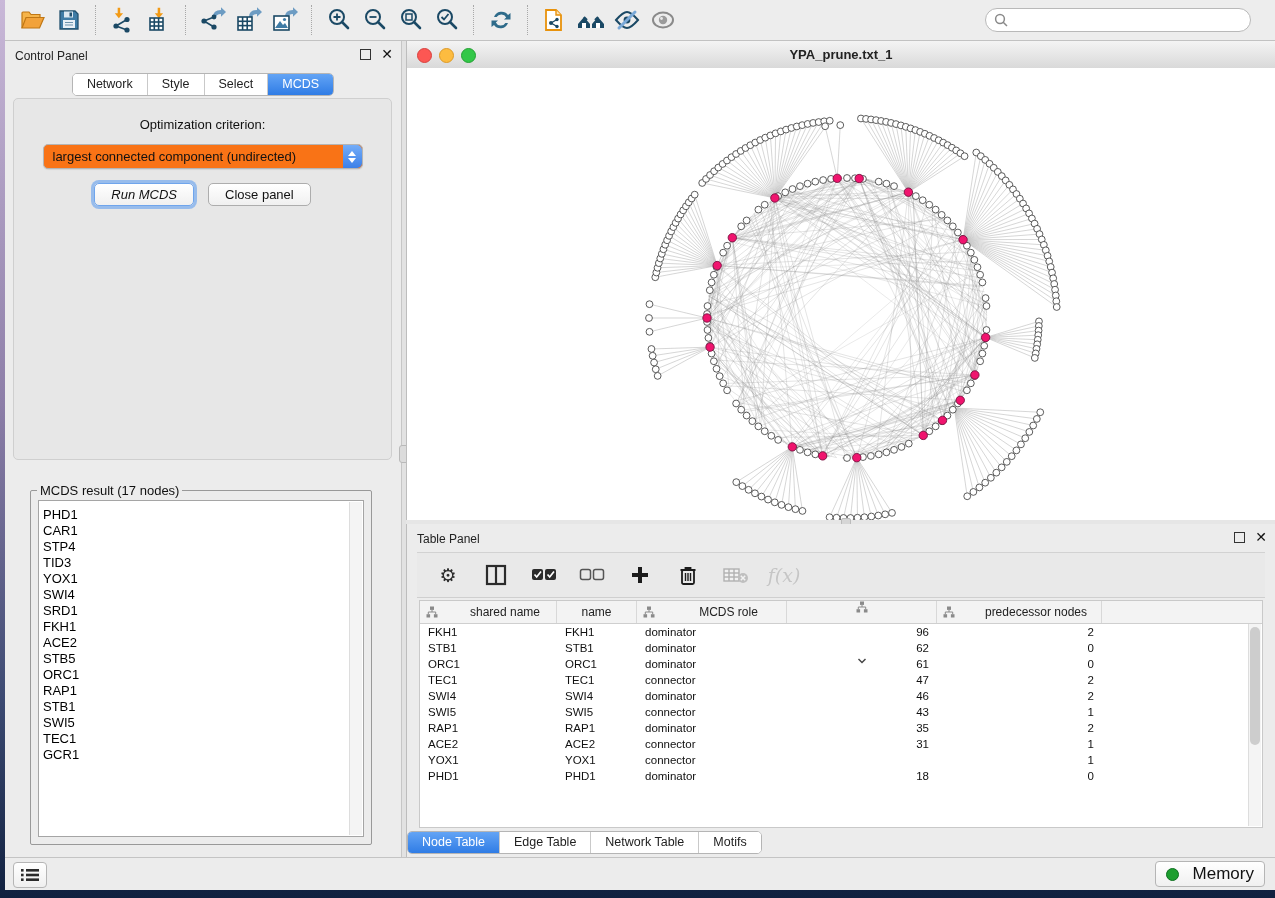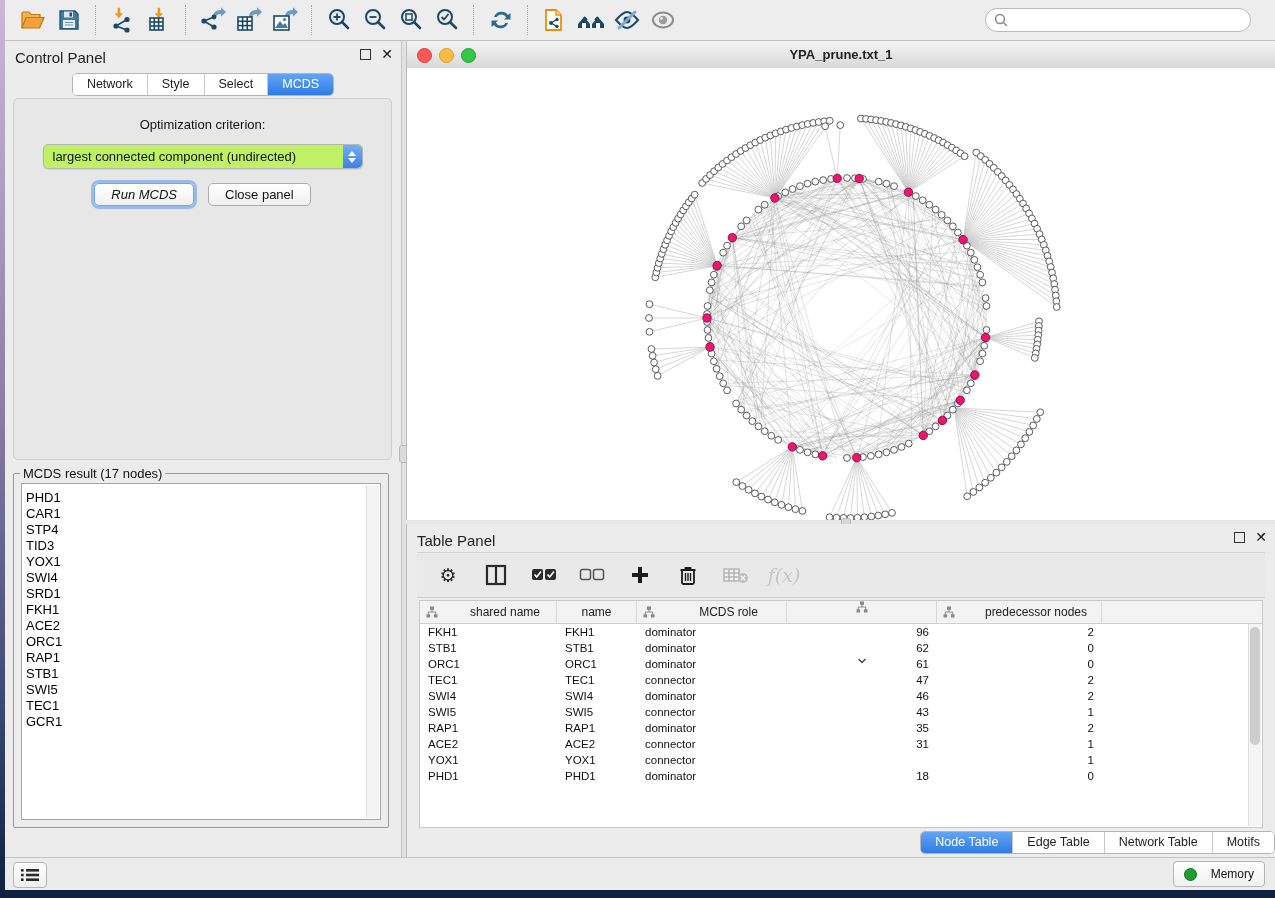--- a/index.html
+++ b/index.html
@@ -13,46 +13,46 @@
   
   .toolbar{position:absolute;left:0;top:0;right:0;height:41px;background:#ededed;
     border-bottom:1px solid #c2c2c2;display:flex;align-items:center;padding:0 10px;box-sizing:border-box;}
   .tbtn{width:36px;height:32px;display:flex;align-items:center;justify-content:center;cursor:pointer;border-radius:4px;}
   .tsep{width:1px;height:30px;border-left:1px dotted #a8a8a8;margin:0 8px;}
   .searchbox{margin-left:auto;margin-right:14px;width:266px;height:24px;background:#fff;
     border:1px solid #b9b9b9;border-radius:12px;display:flex;align-items:center;padding:0 8px;box-sizing:border-box;}
   .searchbox input{border:none;outline:none;flex:1;font-size:12px;background:transparent;margin-left:6px;}
   
   .cpanel{position:absolute;left:0;top:41px;width:396px;bottom:32px;background:#ececec;}
-  .panel-title{position:absolute;left:10px;top:8px;font-size:15px;color:#222;}
+  .panel-title{position:absolute;left:10px;top:8px;font-size:12px;color:#222;}
   .win-ctrl{position:absolute;right:8px;top:8px;display:flex;gap:10px;align-items:center;}
   .float-ico{width:9px;height:9px;border:1.6px solid #333;display:inline-block;}
   .close-ico{font-weight:bold;font-size:14px;color:#111;line-height:9px;}
   .cp-tabs{position:absolute;left:0;right:0;top:32px;display:flex;justify-content:center;}
   .tabgrp{display:flex;border:1px solid #b5b5b5;border-radius:5px;overflow:hidden;background:#fff;height:21px;}
   .tabgrp .tab{padding:2px 14px;font-size:12.5px;line-height:17px;border-right:1px solid #c9c9c9;background:#fff;color:#222;cursor:pointer;}
   .tabgrp .tab:last-child{border-right:none;}
   .tabgrp .tab.active{background:linear-gradient(180deg,#63a4f5,#2f7ce5);color:#fff;}
   .cp-body{position:absolute;left:8px;right:9px;top:57px;height:360px;background:#e7e7e7;
     border:1px solid #cfcfcf;border-radius:5px;}
   .opt-label{text-align:center;margin-top:18px;font-size:13px;color:#111;}
-  .selectbox{margin:12px auto 0;width:318px;height:23px;background:#bef264;border:1px solid #b5b5b5;
+  .selectbox{margin:12px auto 0;width:318px;height:23px;background:#f97316;border:1px solid #b5b5b5;
     border-radius:5px;display:flex;align-items:center;position:relative;cursor:pointer;
     box-shadow:0 1px 1px rgba(0,0,0,.08);}
   .selectbox .val{flex:1;padding-left:9px;font-size:13px;white-space:nowrap;overflow:hidden;}
   .stepper{width:19px;height:23px;border-radius:0 5px 5px 0;background:linear-gradient(180deg,#74adf8,#3c80e8);
     display:flex;flex-direction:column;align-items:center;justify-content:center;gap:2px;}
   .stepper i{width:0;height:0;border-left:4px solid transparent;border-right:4px solid transparent;}
   .stepper .up{border-bottom:5px solid #fff;}
   .stepper .dn{border-top:5px solid #fff;}
   .btnrow{display:flex;justify-content:center;gap:14px;margin-top:14px;}
   .macbtn{height:23px;padding:0 16px;background:linear-gradient(180deg,#ffffff,#f0f0f0);
     border:1px solid #adadad;border-radius:5px;font-size:13px;cursor:pointer;color:#111;}
   .macbtn.focus{box-shadow:0 0 0 3px rgba(98,160,240,.6);border-color:#6fa5ec;font-style:italic;}
-  fieldset.mcds{position:absolute;left:8px;right:12px;top:425px;height:360px;margin:0;
+  fieldset.mcds{position:absolute;left:8px;right:12px;top:425px;height:360px;margin:17px;
     border:1px solid #999;border-radius:2px;padding:0;background:#ececec;}
   fieldset.mcds legend{font-size:13px;margin-left:6px;padding:0 3px;color:#111;}
   .mcds-list{position:absolute;left:7px;right:7px;top:2px;bottom:7px;background:#fff;
     border:1px solid #a5a5a5;overflow:hidden;}
   .mcds-item{font-size:13px;line-height:16px;padding-left:4px;color:#000;cursor:default;}
   .vtrack{position:absolute;top:1px;bottom:1px;right:1px;width:12px;background:#f4f4f4;border-left:1px solid #ddd;}
   
   .vsplit{position:absolute;left:396px;top:41px;bottom:32px;width:5px;background:#e2e2e2;
     border-left:1px solid #c6c6c6;border-right:1px solid #c6c6c6;cursor:col-resize;}
   .vsplit .grip{position:absolute;left:-3px;top:404px;width:9px;height:16px;background:#dcdcdc;
@@ -76,27 +76,27 @@
   .fx{font-family:"DejaVu Serif","Liberation Serif",serif;font-style:italic;font-size:19px;color:#9a9a9a;}
   .tbl{position:absolute;left:12px;right:12px;top:76px;bottom:30px;background:#fff;border:1px solid #c9c9c9;overflow:hidden;}
   .thead{display:flex;height:22px;background:#f3f3f3;border-bottom:1px solid #cfcfcf;}
   .th{display:flex;align-items:center;border-right:1px solid #d8d8d8;box-sizing:border-box;padding:0 6px;gap:22px;font-size:12px;color:#222;}
   .th .lbl{flex:1;text-align:center;white-space:nowrap;overflow:hidden;}
   .trow{display:flex;height:16px;line-height:16px;font-size:11.5px;}
   .td{box-sizing:border-box;padding:0 8px;white-space:nowrap;overflow:hidden;}
   .td.num{text-align:right;}
   .tbl .vtrack{top:23px;}
   .vthumb{position:absolute;left:1px;right:1px;top:3px;height:118px;background:#cdcdcd;border-radius:5px;}
-  .tp-tabs{position:absolute;left:0;right:0;bottom:4px;display:flex;justify-content:flex-end;}
+  .tp-tabs{position:absolute;left:0;right:0;bottom:4px;display:flex;justify-content:flex-start;}
   
   .statusbar{position:absolute;left:0;right:0;bottom:0;height:32px;background:#ececec;border-top:1px solid #c4c4c4;}
   .listbtn{position:absolute;left:8px;top:4px;width:32px;height:24px;background:linear-gradient(180deg,#fff,#efefef);
     border:1px solid #b5b5b5;border-radius:4px;display:flex;align-items:center;justify-content:center;cursor:pointer;}
   .membtn{position:absolute;right:10px;top:3px;height:24px;background:linear-gradient(180deg,#fff,#f0f0f0);
-    border:1px solid #b5b5b5;border-radius:4px;display:flex;align-items:center;gap:14px;padding:0 10px;font-size:12px;cursor:pointer;}
+    border:1px solid #b5b5b5;border-radius:4px;display:flex;align-items:center;gap:14px;padding:0 10px;font-size:17px;cursor:pointer;}
   .memdot{width:11px;height:11px;border-radius:50%;background:#1d9e2f;border:1px solid #0e7020;}
   svg{display:block;}
 </style>
 </head>
 <body>
 
 <div class="app">
 
   <div class="toolbar">
     <div class="tbtn">
@@ -280,20 +280,21 @@
         <div id="mcds-items" style="padding-top:6px;">
             <div class="mcds-item">PHD1</div>
             <div class="mcds-item">CAR1</div>
             <div class="mcds-item">STP4</div>
             <div class="mcds-item">TID3</div>
             <div class="mcds-item">YOX1</div>
             <div class="mcds-item">SWI4</div>
             <div class="mcds-item">SRD1</div>
             <div class="mcds-item">FKH1</div>
             <div class="mcds-item">ACE2</div>
+            <div class="mcds-item">STB5</div>
             <div class="mcds-item">ORC1</div>
             <div class="mcds-item">RAP1</div>
             <div class="mcds-item">STB1</div>
             <div class="mcds-item">SWI5</div>
             <div class="mcds-item">TEC1</div>
             <div class="mcds-item">GCR1</div>
           </div>
         <div class="vtrack"></div>
       </div>
     </fieldset>

